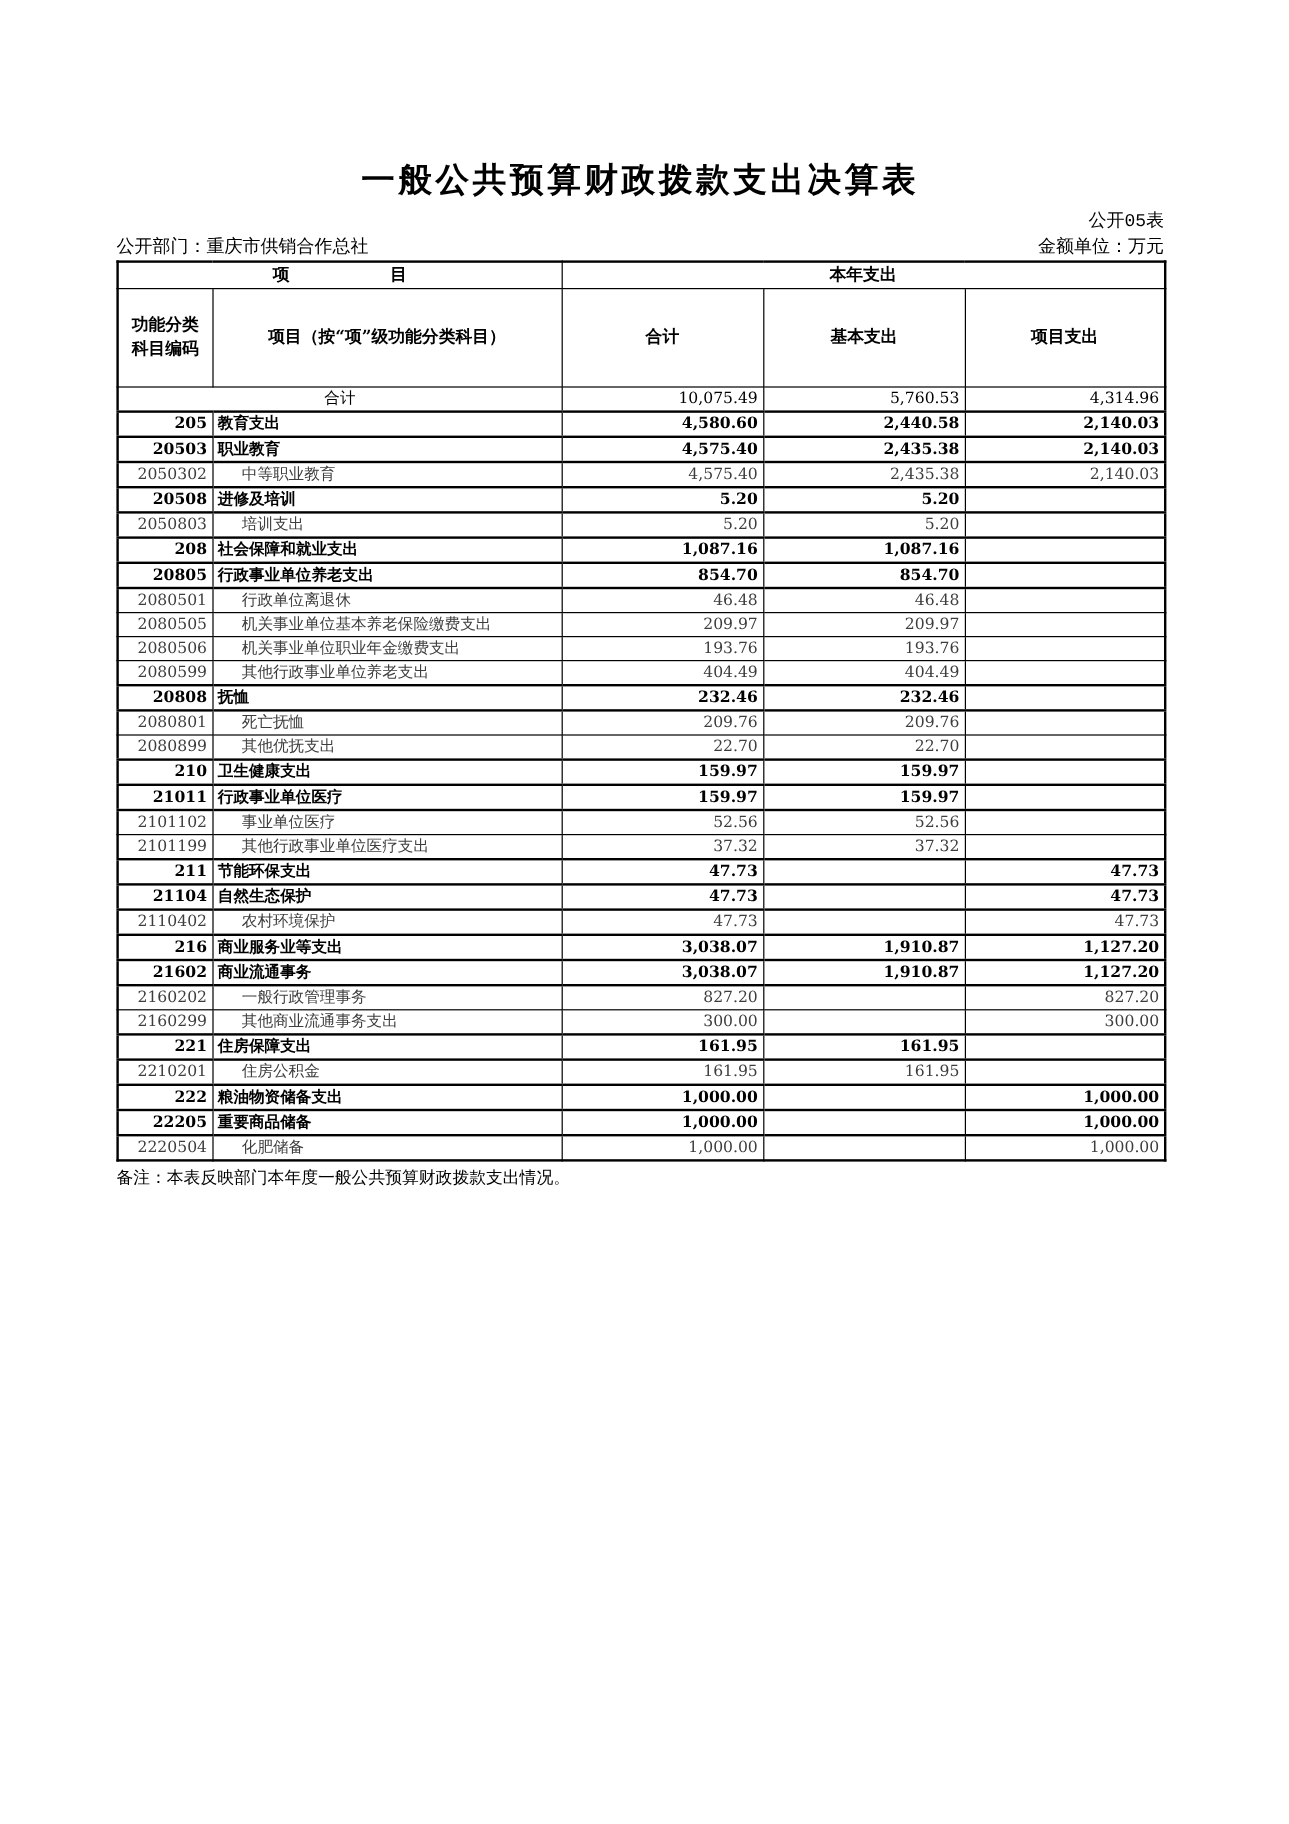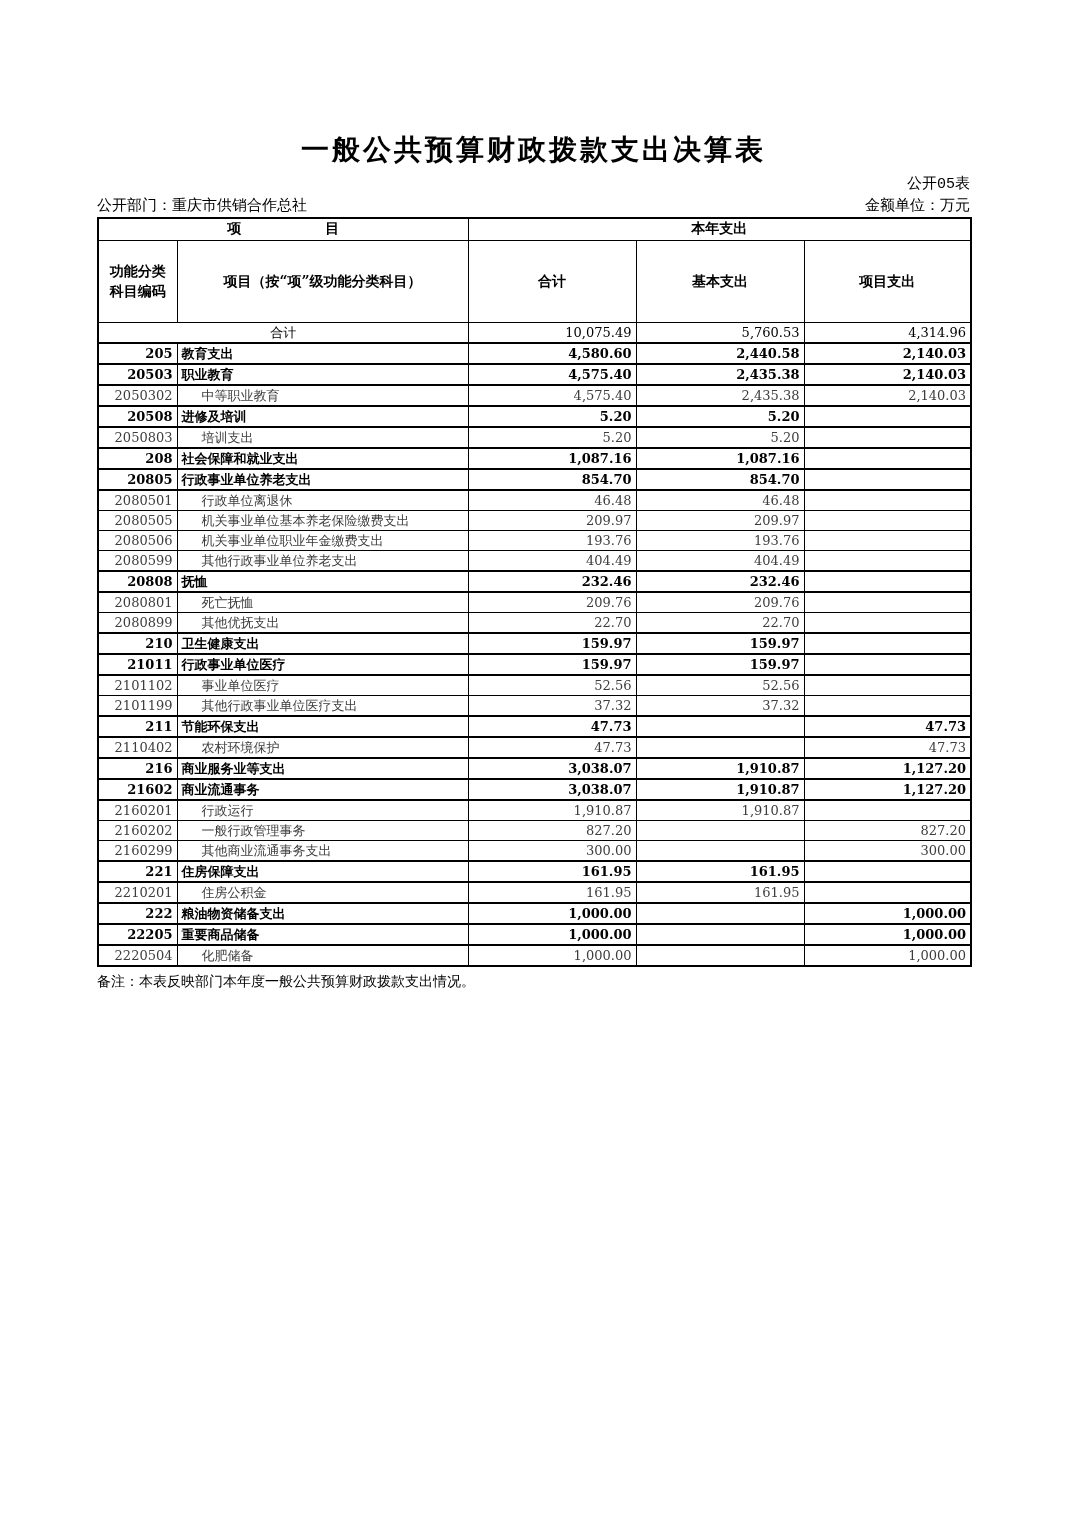--- a/index.html
+++ b/index.html
@@ -281,20 +281,27 @@
   </tr>
 
   <tr class="lvl1">
     <td class="code">211</td>
     <td class="name">节能环保支出</td>
     <td class="num">47.73</td>
     <td class="num"></td>
     <td class="num">47.73</td>
   </tr>
 
+  <tr class="lvl2">
+    <td class="code">21104</td>
+    <td class="name">自然生态保护</td>
+    <td class="num">47.73</td>
+    <td class="num"></td>
+    <td class="num">47.73</td>
+  </tr>
 
   <tr class="lvl3">
     <td class="code">2110402</td>
     <td class="name">农村环境保护</td>
     <td class="num">47.73</td>
     <td class="num"></td>
     <td class="num">47.73</td>
   </tr>
 
   <tr class="lvl1">
@@ -306,27 +313,20 @@
   </tr>
 
   <tr class="lvl2">
     <td class="code">21602</td>
     <td class="name">商业流通事务</td>
     <td class="num">3,038.07</td>
     <td class="num">1,910.87</td>
     <td class="num">1,127.20</td>
   </tr>
 
-  <tr class="lvl3">
-    <td class="code">2160201</td>
-    <td class="name">行政运行</td>
-    <td class="num">1,910.87</td>
-    <td class="num">1,910.87</td>
-    <td class="num"></td>
-  </tr>
 
   <tr class="lvl3">
     <td class="code">2160202</td>
     <td class="name">一般行政管理事务</td>
     <td class="num">827.20</td>
     <td class="num"></td>
     <td class="num">827.20</td>
   </tr>
 
   <tr class="lvl3">

